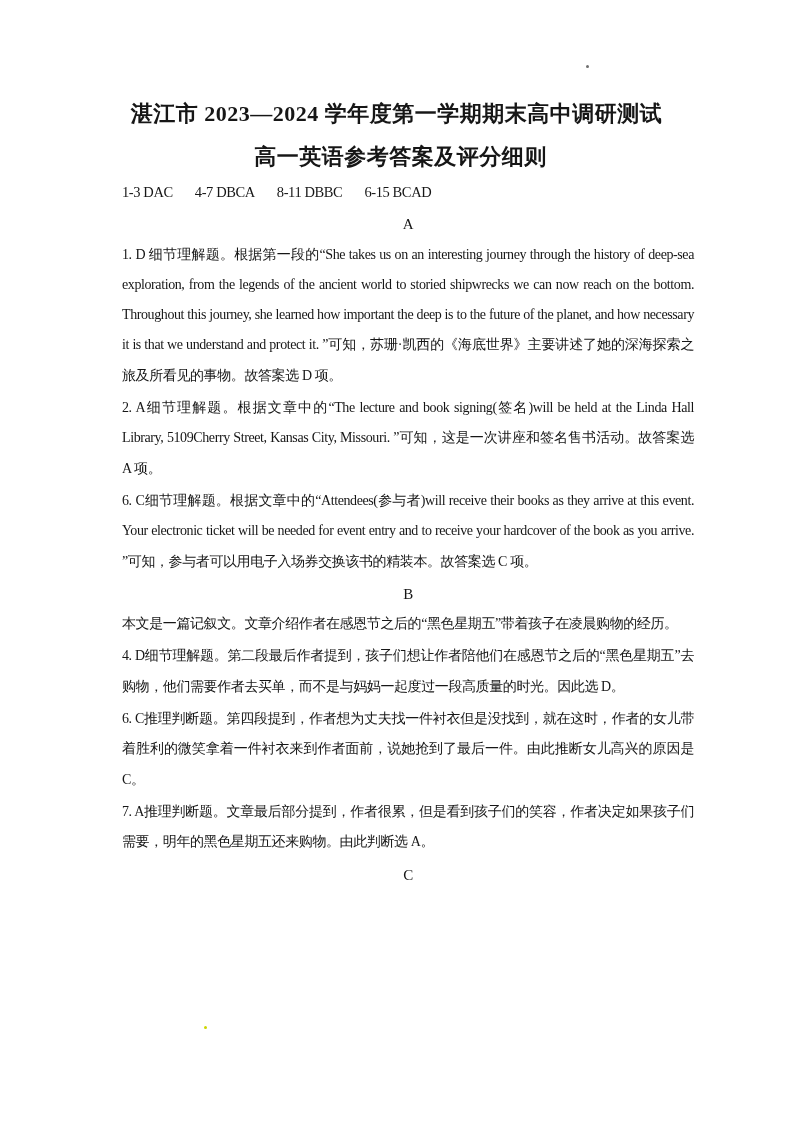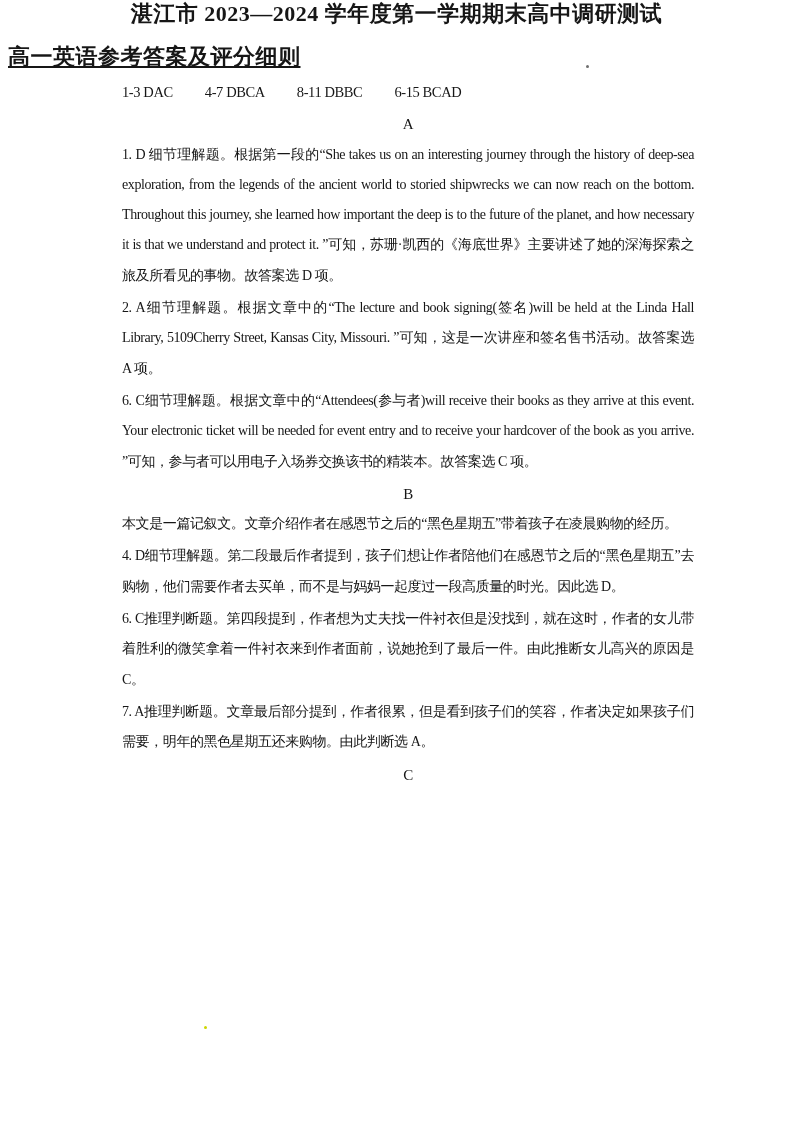--- a/index.html
+++ b/index.html
@@ -9,47 +9,48 @@
   }
   .page {
     position: relative;
     width: 793px;
     height: 1122px;
     background: #ffffff;
     color: #161616;
     font-family: "Liberation Serif", "DejaVu Serif", serif;
     overflow: hidden;
     box-sizing: border-box;
+    padding-top: 100px;
   }
   .doc-title {
     margin: 0;
     text-align: center;
     font-size: 22px;
     font-weight: 700;
     line-height: 28px;
     letter-spacing: 0.5px;
   }
   .doc-subtitle {
     margin: 15px 0 0 8px;
+    text-align: center;
     font-size: 22px;
     font-weight: 700;
     line-height: 28px;
     letter-spacing: 0.5px;
-    text-decoration: underline;
   }
   .body-col {
     margin: 6px 99px 0 122px;
     width: 572px;
     font-size: 14px;
     letter-spacing: -0.4px;
     line-height: 30.3px;
   }
   .answer-key-row {
     display: flex;
-    gap: 32px;
+    gap: 22px;
     font-size: 14.5px;
     white-space: nowrap;
   }
   .section-heading {
     text-align: center;
     font-size: 15px;
     margin: 2px 0 0 0;
     line-height: 30.3px;
   }
   .para {

